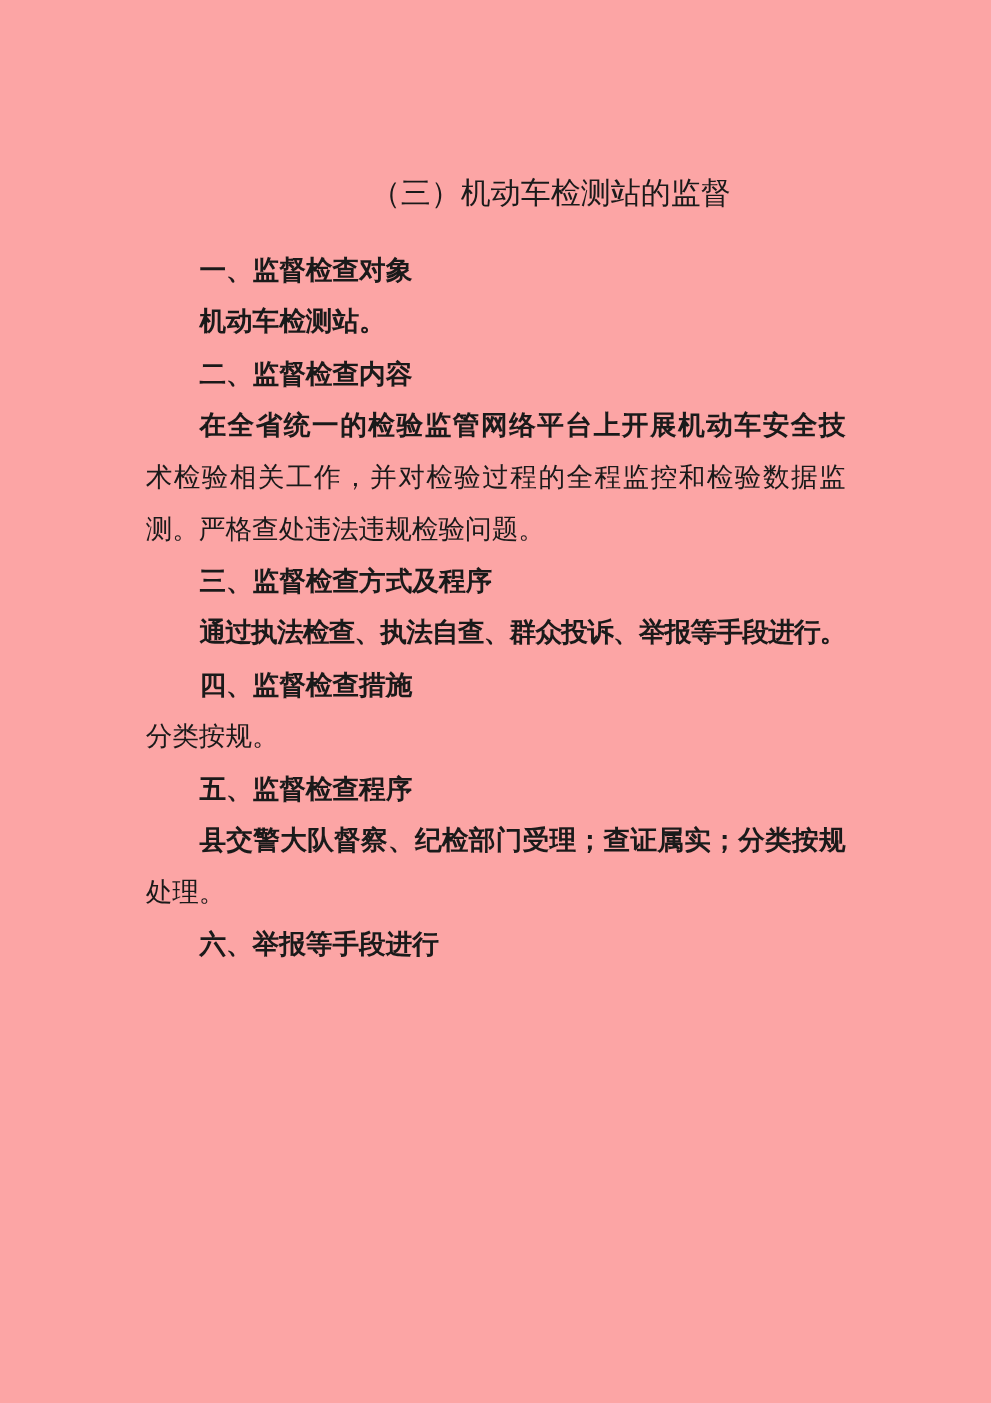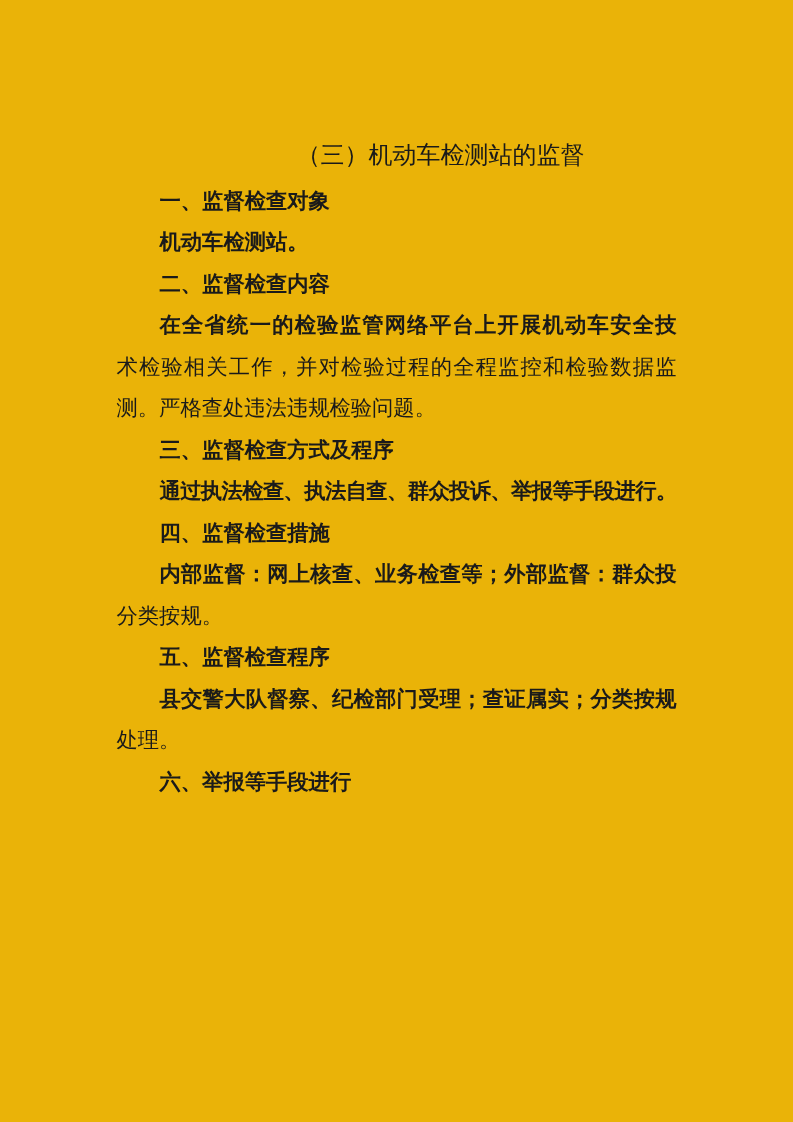--- a/index.html
+++ b/index.html
@@ -1,39 +1,39 @@
 <!DOCTYPE html>
 <html><head>
 <meta charset="utf-8">
 <style>
   html, body { margin: 0; padding: 0; background: #ffffff; }
   .page {
     position: relative;
     width: 793px;
     height: 1122px;
-    background: #eab308;
+    background: #fca5a5;
     box-sizing: border-box;
     padding-top: 135px;
     overflow: hidden;
     color: #1a1a1a;
   }
   .doc-title {
     width: 560px;
     margin: 0 auto;
     text-align: center;
     transform: translateX(44px);
     font-family: "Liberation Serif", serif;
     font-size: 24px;
     line-height: 41.5px;
     white-space: nowrap;
     color: #1a1a1a;
   }
   .doc-body {
     width: 560px;
-    margin: 4px auto 0 auto;
+    margin: 19px auto 0 auto;
   }
   .heading {
     font-family: "Liberation Sans", sans-serif;
     font-weight: bold;
     font-size: 21.3px;
     line-height: 41.5px;
     text-indent: 43px;
     color: #1a1a1a;
     white-space: nowrap;
   }
@@ -63,21 +63,20 @@
         <div class="pline first fill">在全省统一的检验监管网络平台上开展机动车安全技</div>
         <div class="pline fill">术检验相关工作，并对检验过程的全程监控和检验数据监</div>
         <div class="pline">测。严格查处违法违规检验问题。</div>
       </div>
       <div class="heading">三、监督检查方式及程序</div>
       <div class="para">
         <div class="pline first fill tight">通过执法检查、执法自查、群众投诉、举报等手段进行。</div>
       </div>
       <div class="heading">四、监督检查措施</div>
       <div class="para">
-        <div class="pline first fill">内部监督：网上核查、业务检查等；外部监督：群众投</div>
         <div class="pline">分类按规。</div>
       </div>
       <div class="heading">五、监督检查程序</div>
       <div class="para">
         <div class="pline first fill">县交警大队督察、纪检部门受理；查证属实；分类按规</div>
         <div class="pline">处理。</div>
       </div>
       <div class="heading">六、举报等手段进行</div>
     </div>
 </div>

